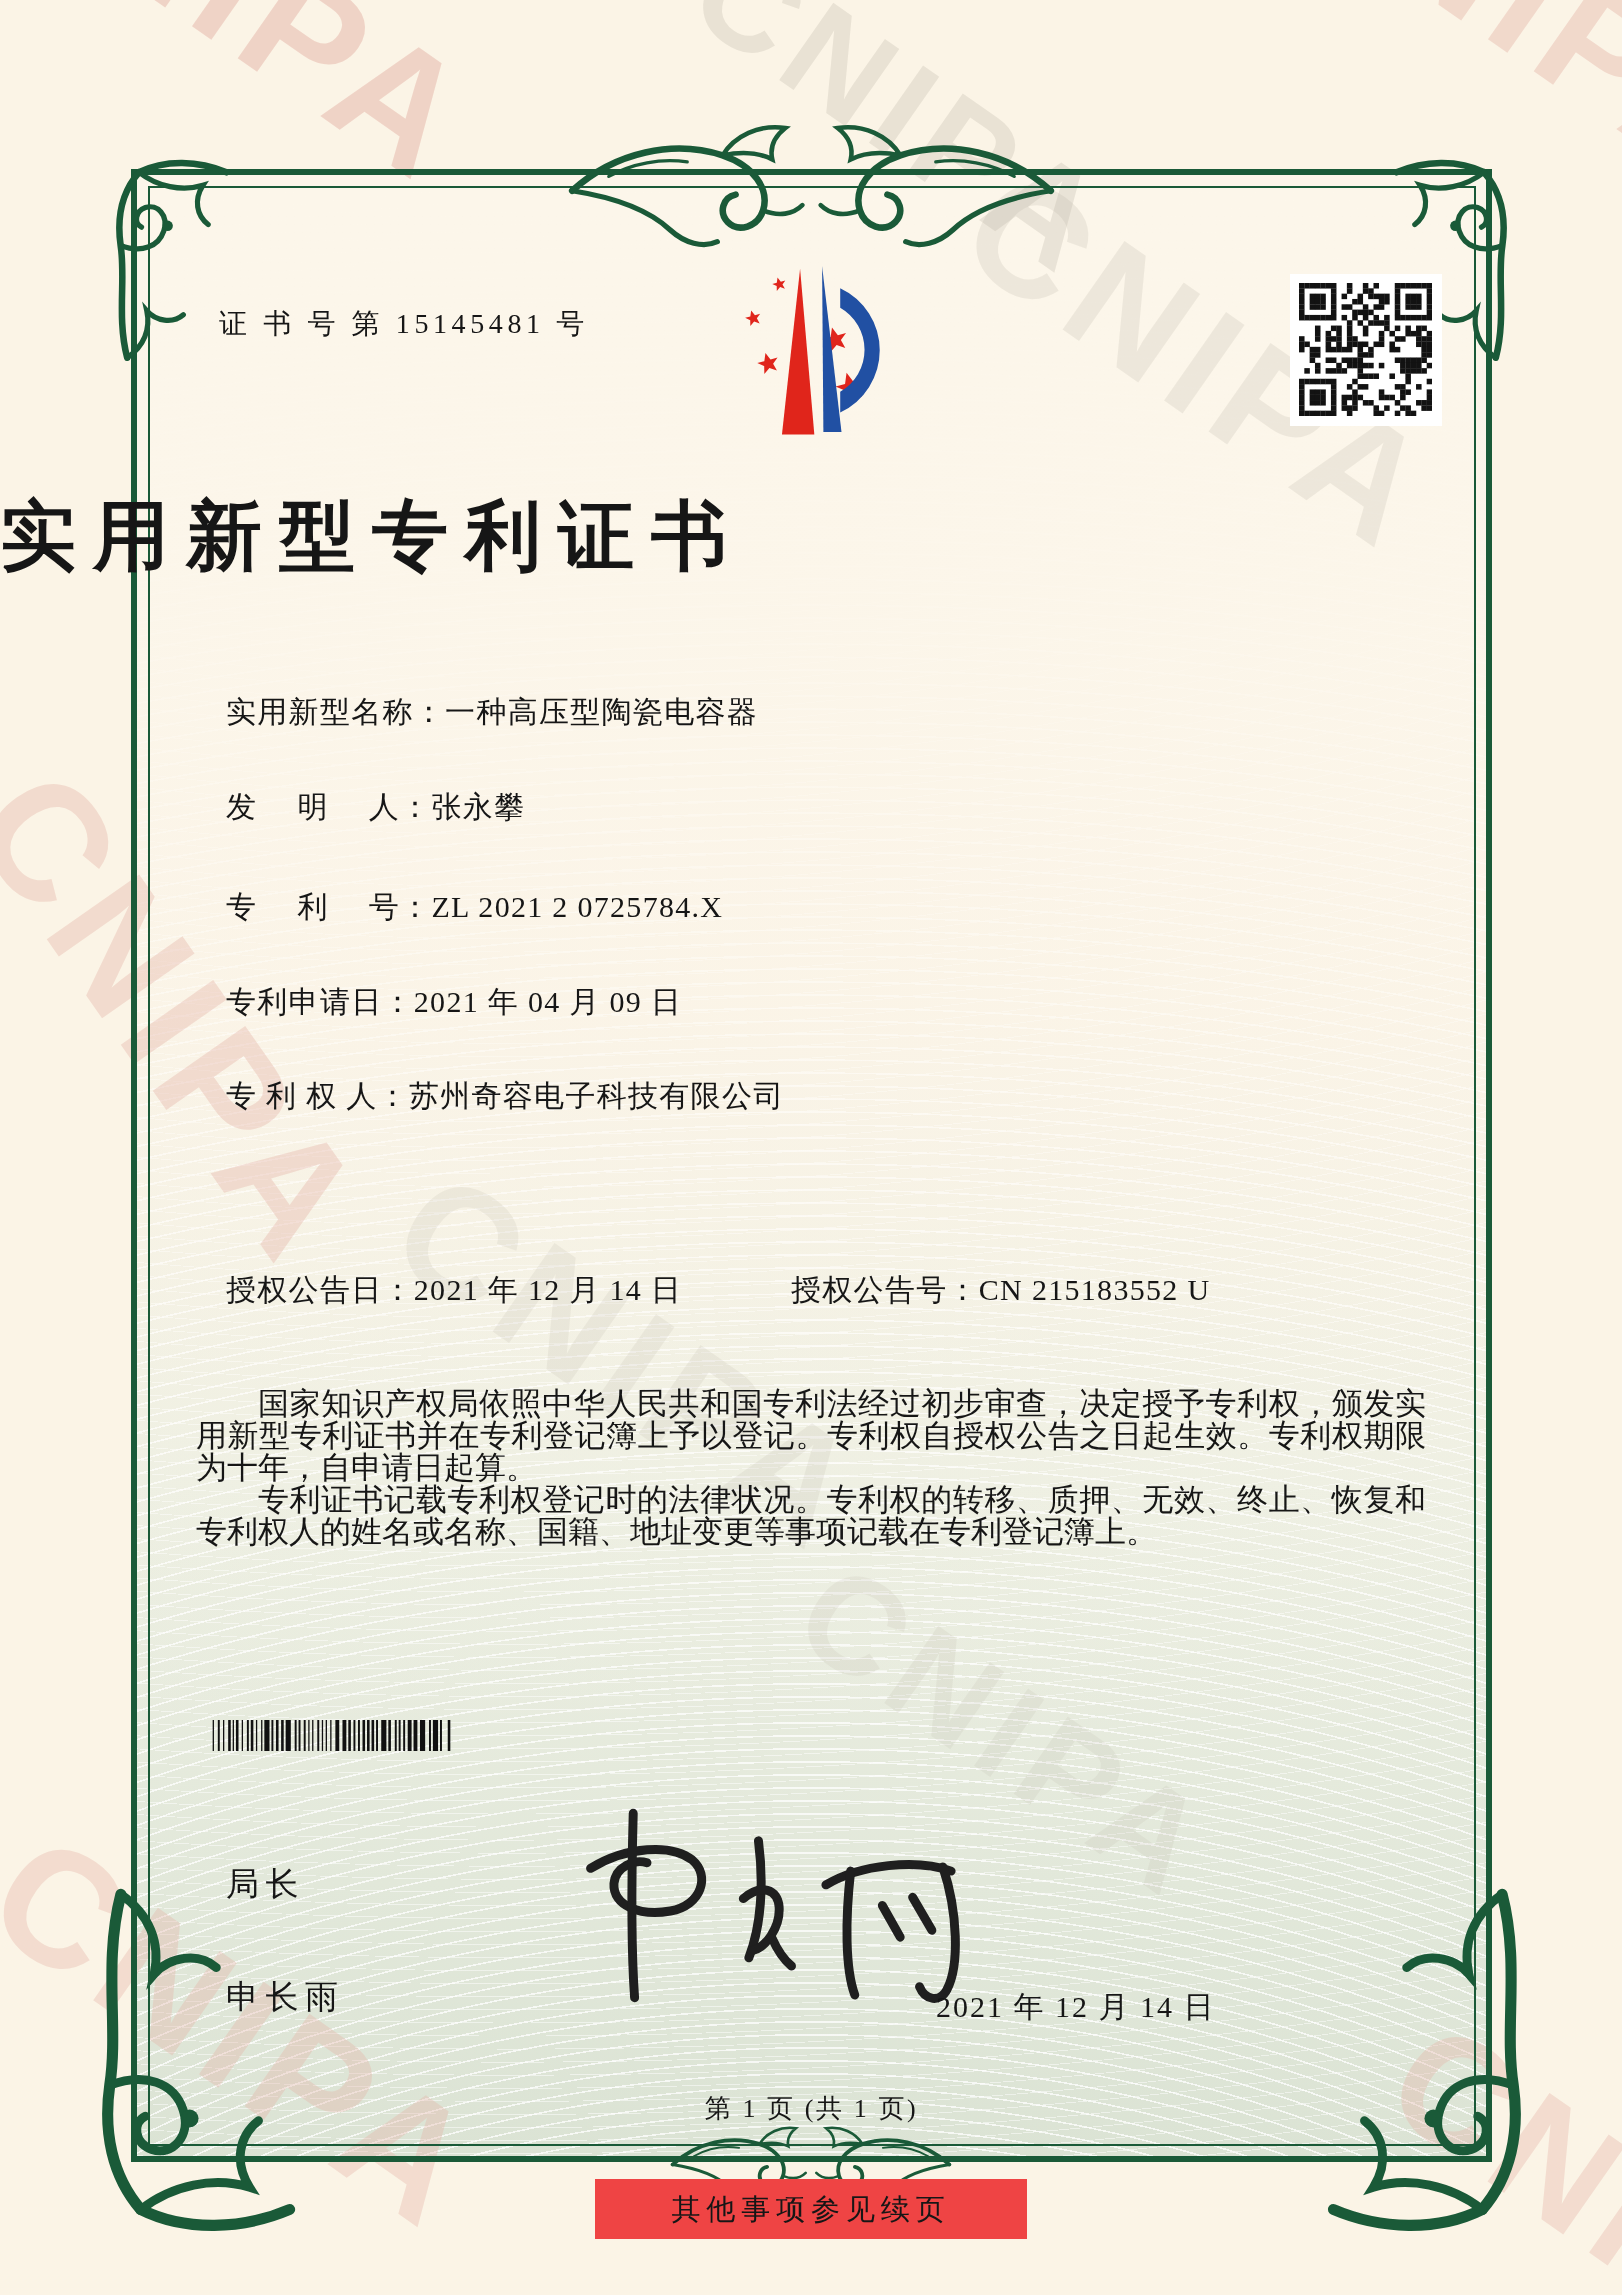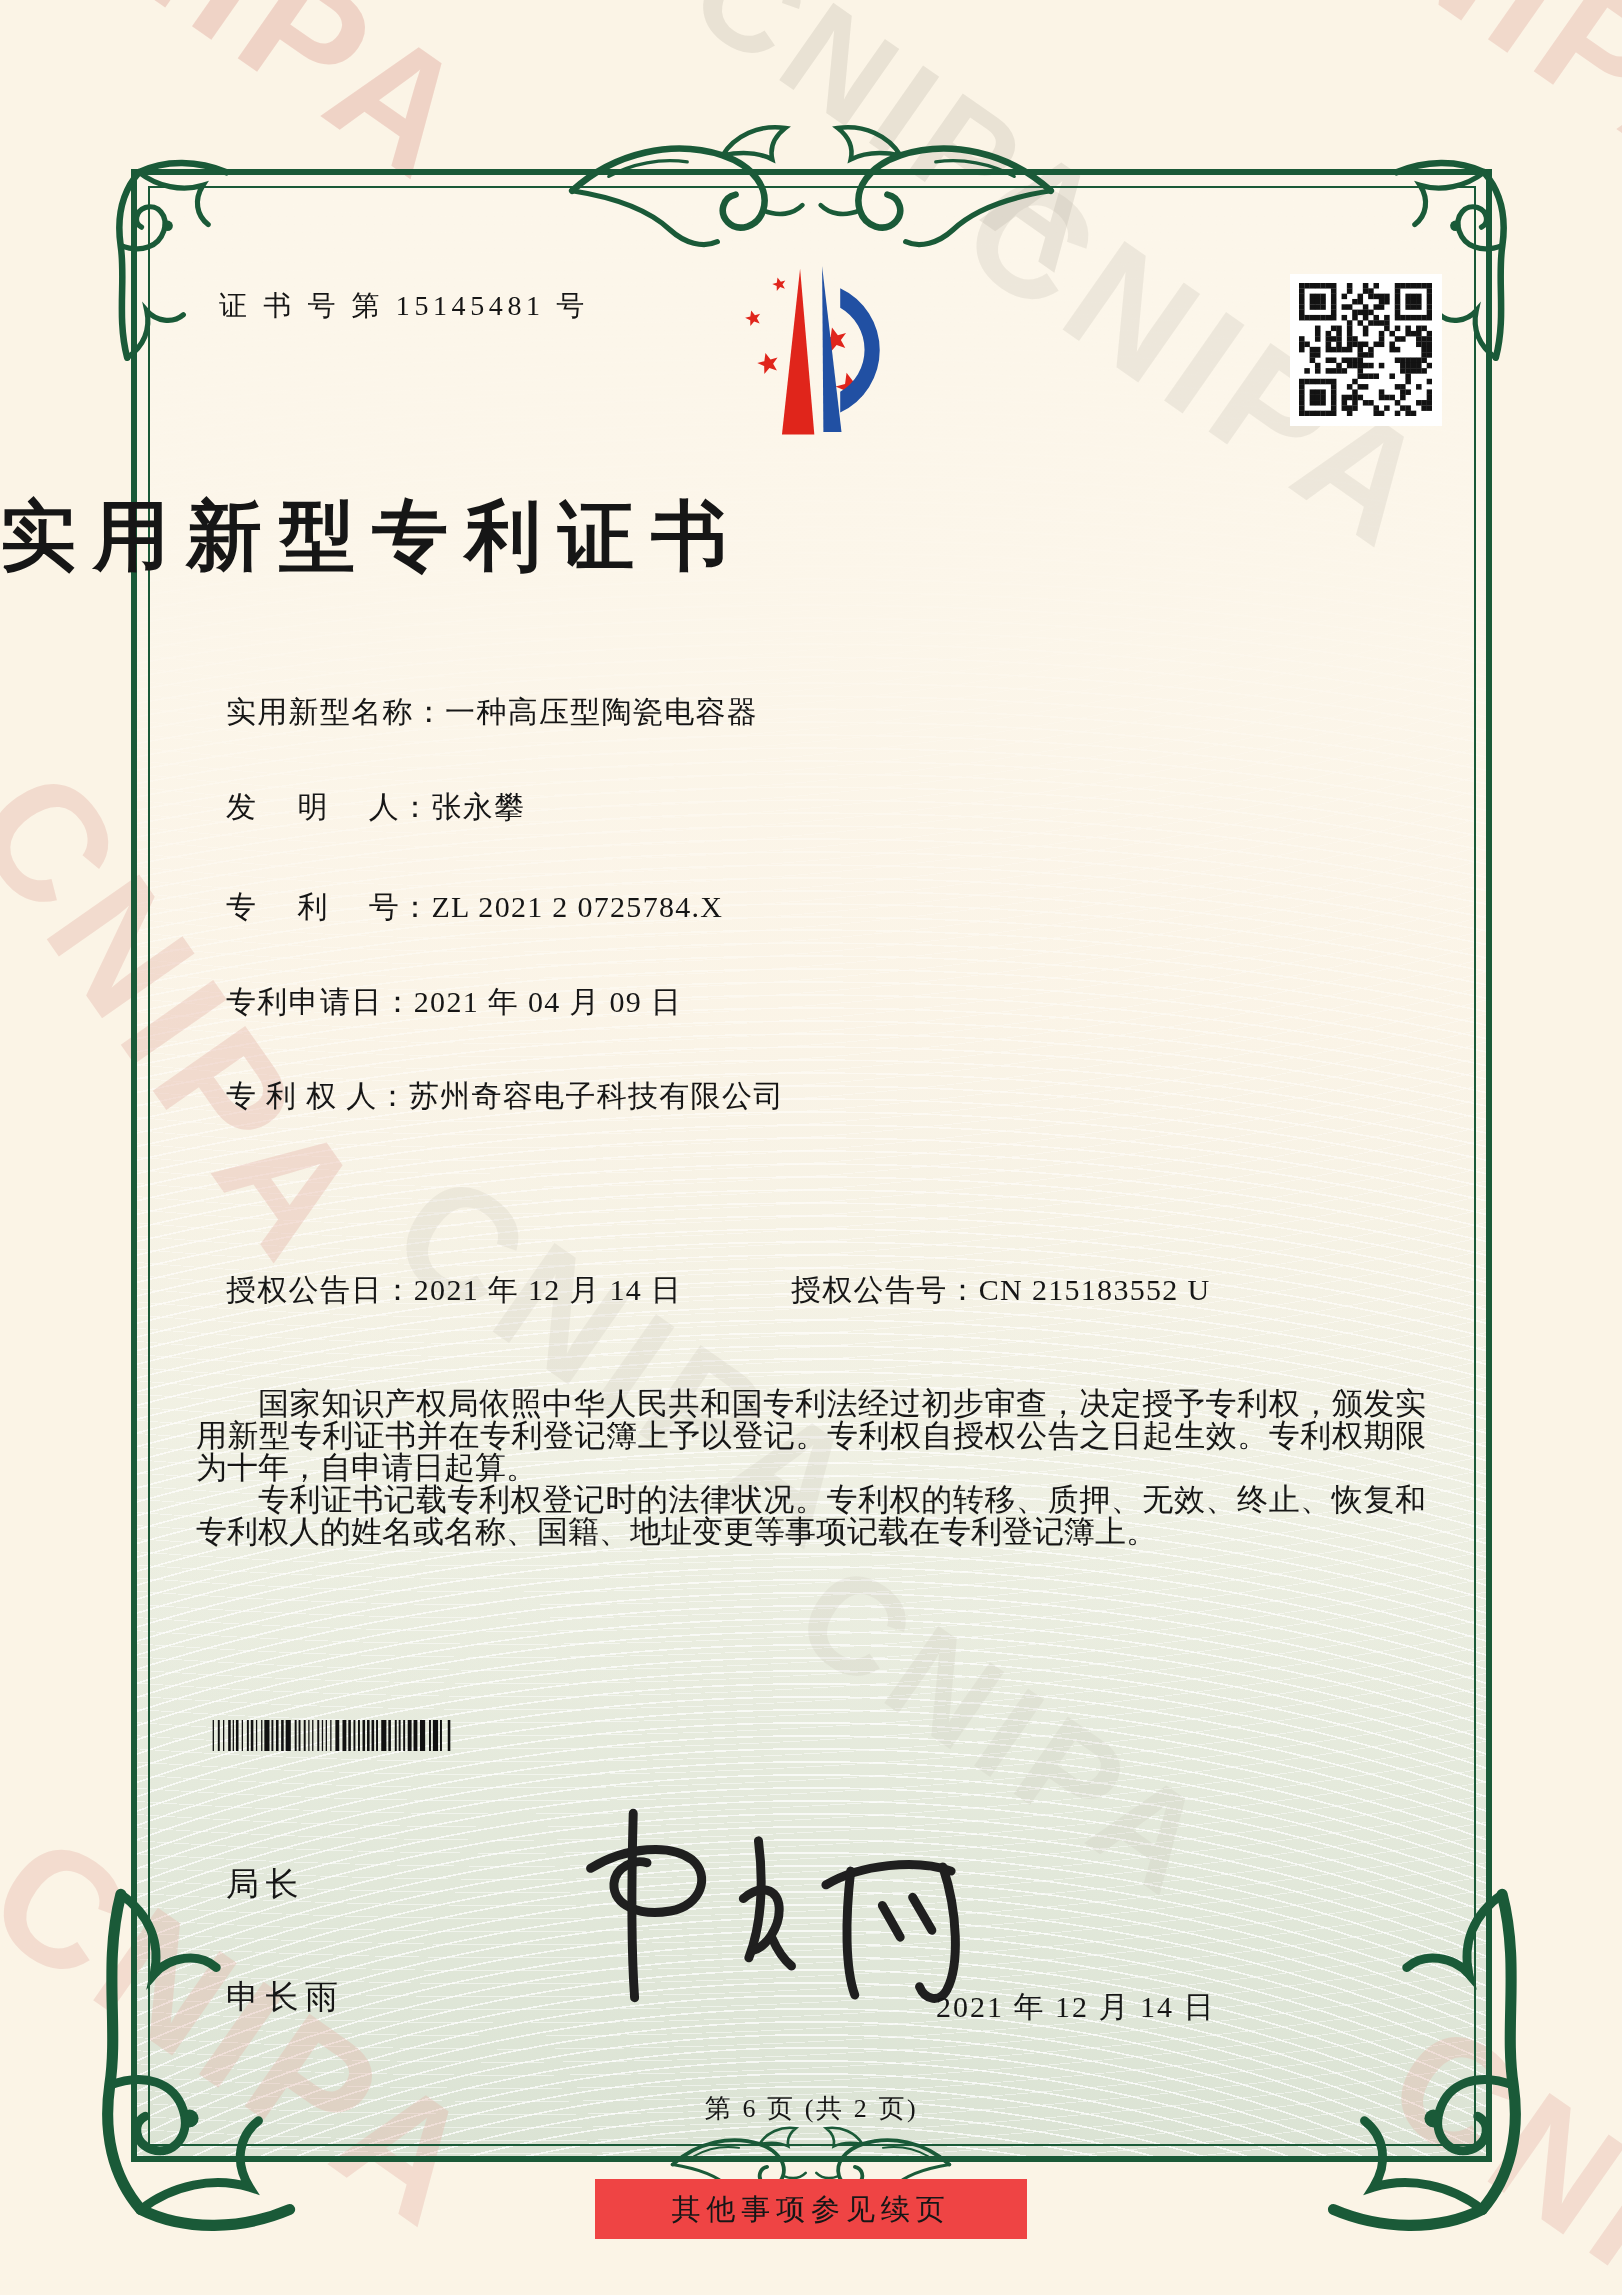--- a/index.html
+++ b/index.html
@@ -23,21 +23,21 @@
       linear-gradient(180deg,#fcf6ea 0%,#f9f2e4 42%,#edefe2 66%,#e2e8da 86%,#dbe3d4 100%);}
   .panel-fade{position:absolute;inset:0;
     background:linear-gradient(180deg, rgba(252,246,234,1) 0%, rgba(252,246,234,.93) 20%,
       rgba(252,246,234,.55) 42%, rgba(252,246,234,.15) 62%, rgba(252,246,234,0) 80%);}
   .frame{position:absolute;left:131px;top:169px;width:1361px;height:1993px;
     border:6.5px solid #1a5a38;box-sizing:border-box;z-index:2;}
   .frame-inner{position:absolute;inset:10.5px;border:2.6px solid #1a5a38;}
   .orn{position:absolute;z-index:3;pointer-events:none;}
   
   .content{position:absolute;inset:0;z-index:4;}
-  .cert-no{position:absolute;left:219px;top:287px;font-size:28px;letter-spacing:4.6px;}
+  .cert-no{position:absolute;left:219px;top:305px;font-size:28px;letter-spacing:4.6px;}
   .logo{position:absolute;left:703px;top:264px;}
   .qr-box{position:absolute;left:1290px;top:274px;width:152px;height:152px;background:#ffffff;}
   .qr-box svg{position:absolute;left:9.2px;top:9.2px;}
   .title{position:absolute;left:0;width:100%;top:486px;text-align:left;
     font-size:76px;font-weight:bold;letter-spacing:17px;}
   .frow{position:absolute;left:226px;width:1204px;font-size:30px;letter-spacing:1.3px;white-space:nowrap;}
   .frow .lab{display:inline-block;}
   .grant2{position:absolute;left:565px;top:0;}
   .body-text{position:absolute;left:196px;top:1388px;width:1230px;font-size:31px;
     line-height:32px;text-align:justify;word-break:break-all;}
@@ -521,18 +521,18 @@
         <path d="M352,198 C360,216 368,228 380,238"></path>
         <path d="M430,120 C480,90 562,82 612,100"></path>
         <path d="M466,100 C458,170 458,242 472,280"></path>
         <path d="M600,94 C622,160 624,238 606,272 C596,292 574,288 566,268"></path>
         <path d="M512,150 L538,196"></path>
         <path d="M556,138 L584,186"></path>
       </g>
     </svg>
 
     <div class="issue-date">2021 年 12 月 14 日</div>
-    <div class="page-note">第 6 页 (共 2 页)</div>
+    <div class="page-note">第 1 页 (共 1 页)</div>
     <div class="foot-strip">其他事项参见续页</div>
 
   </div>
 </div>
 
 
 </body></html>

